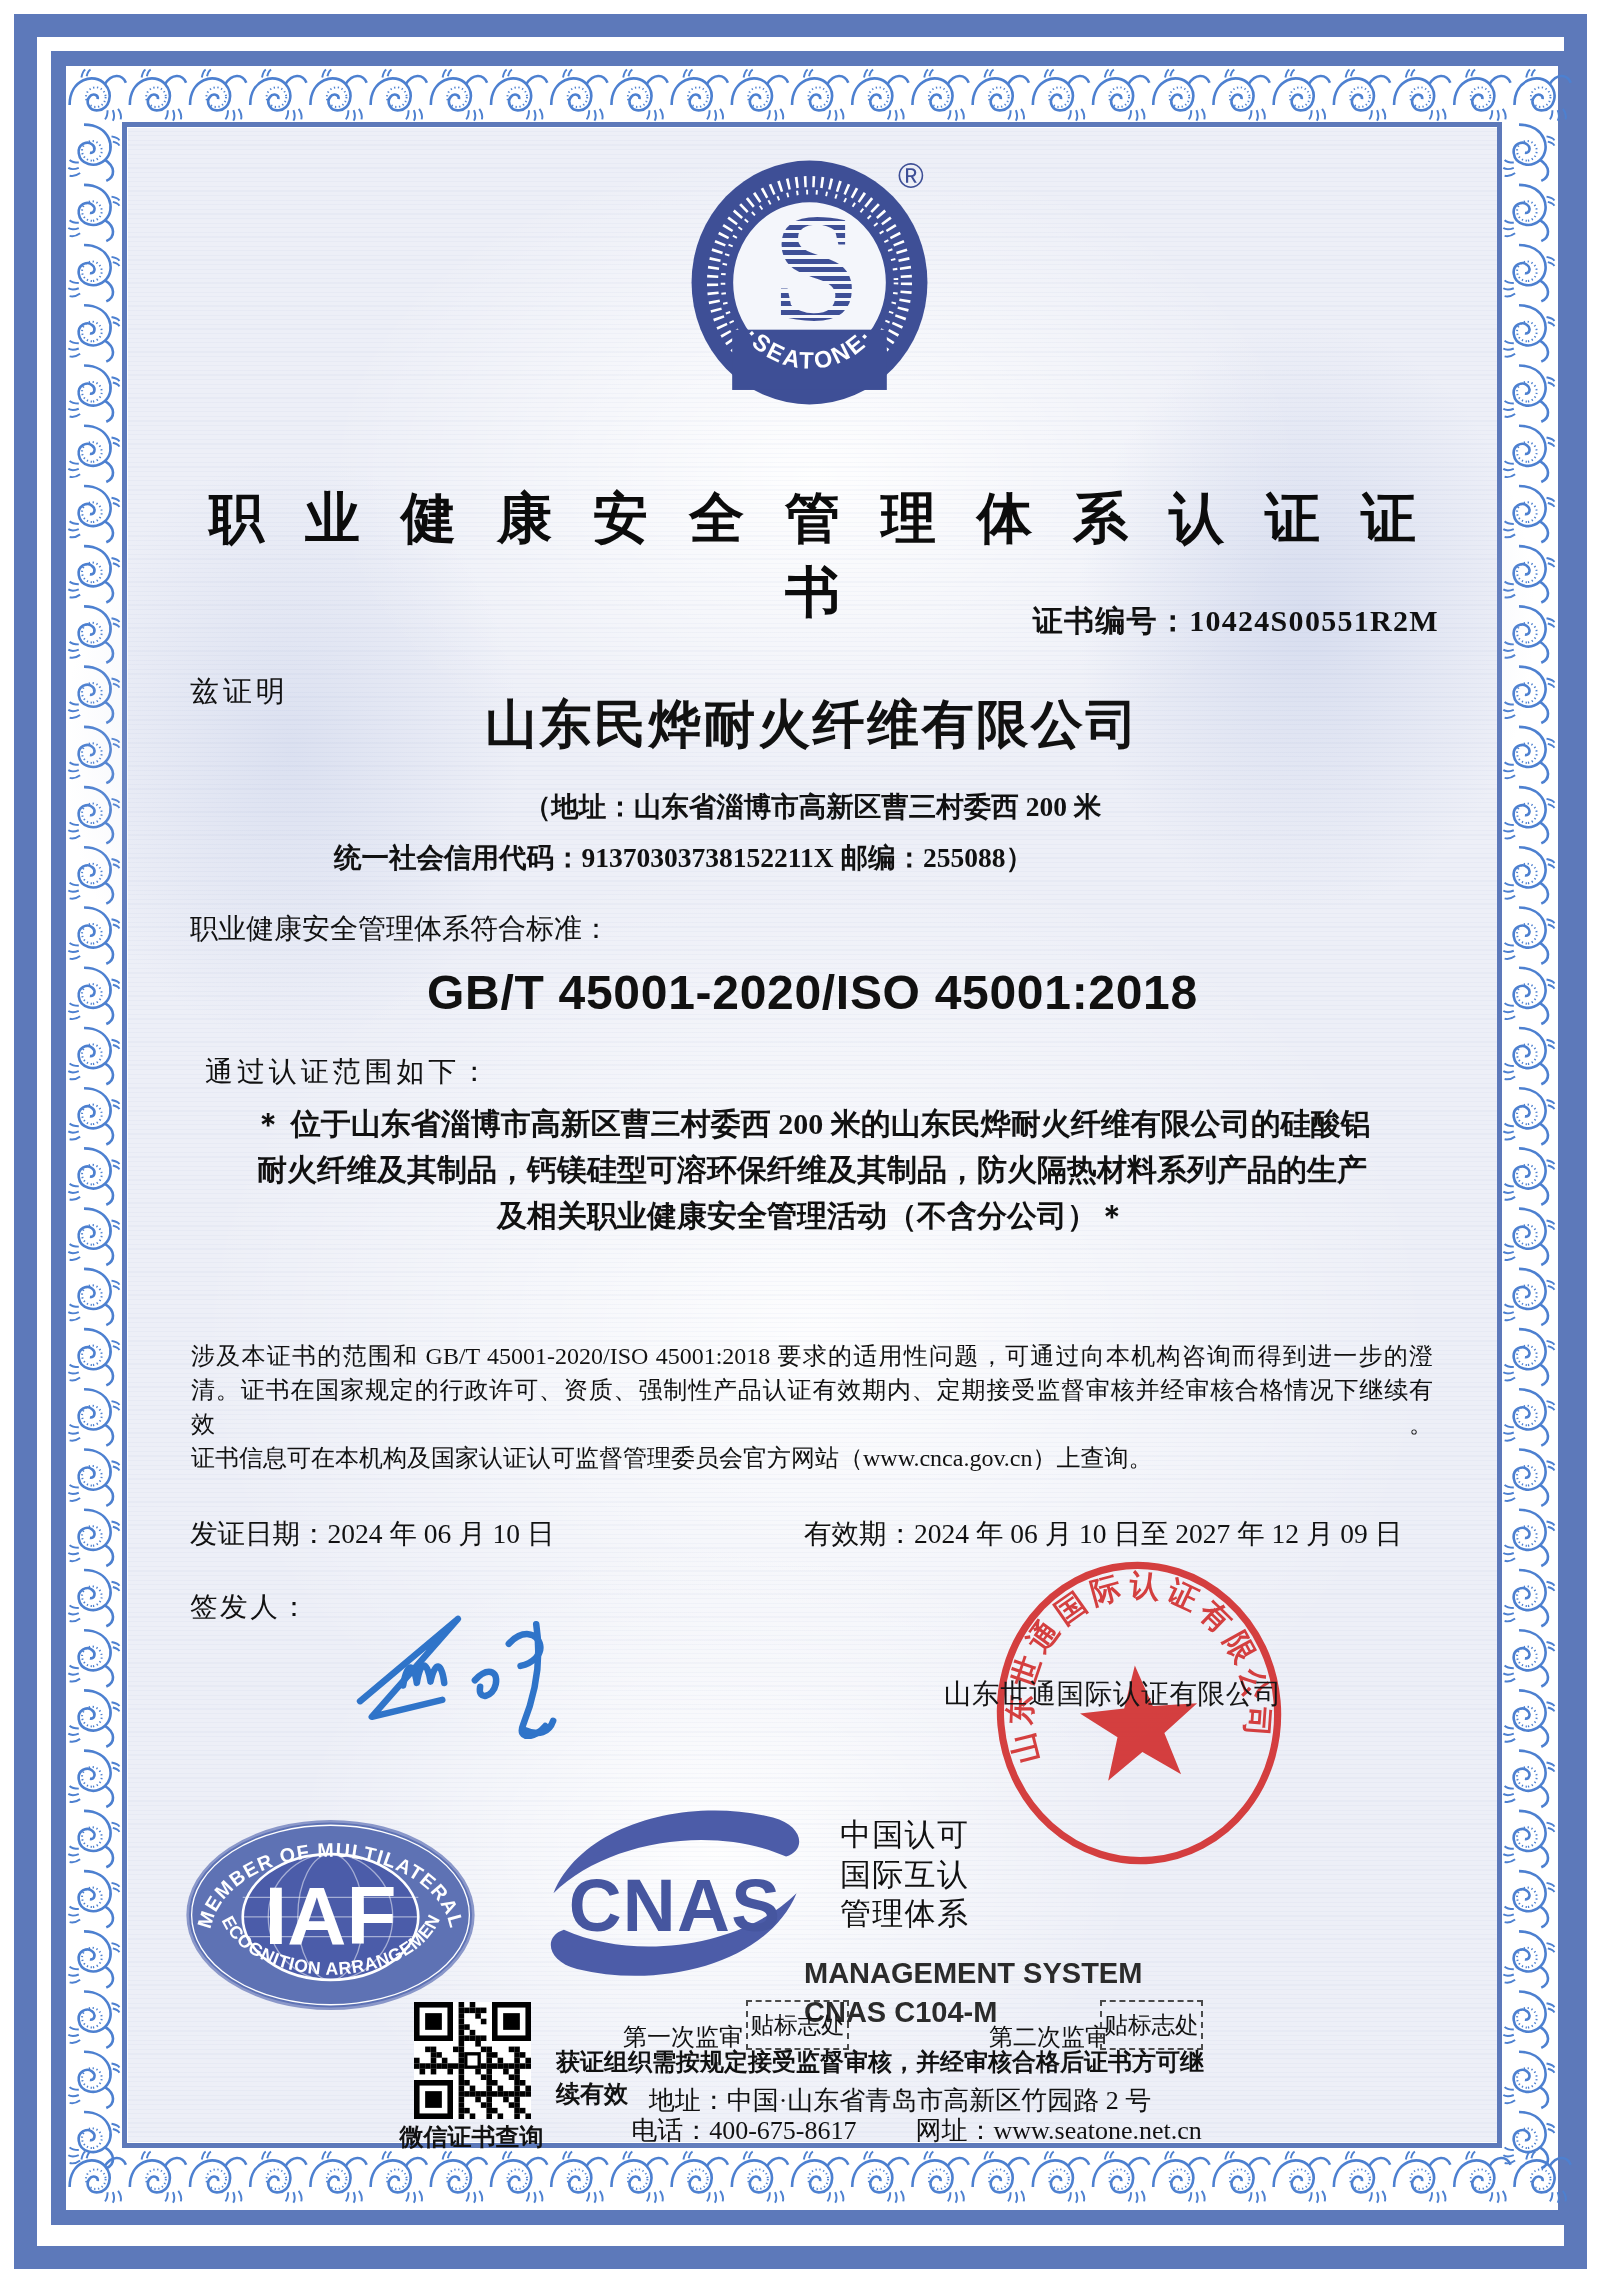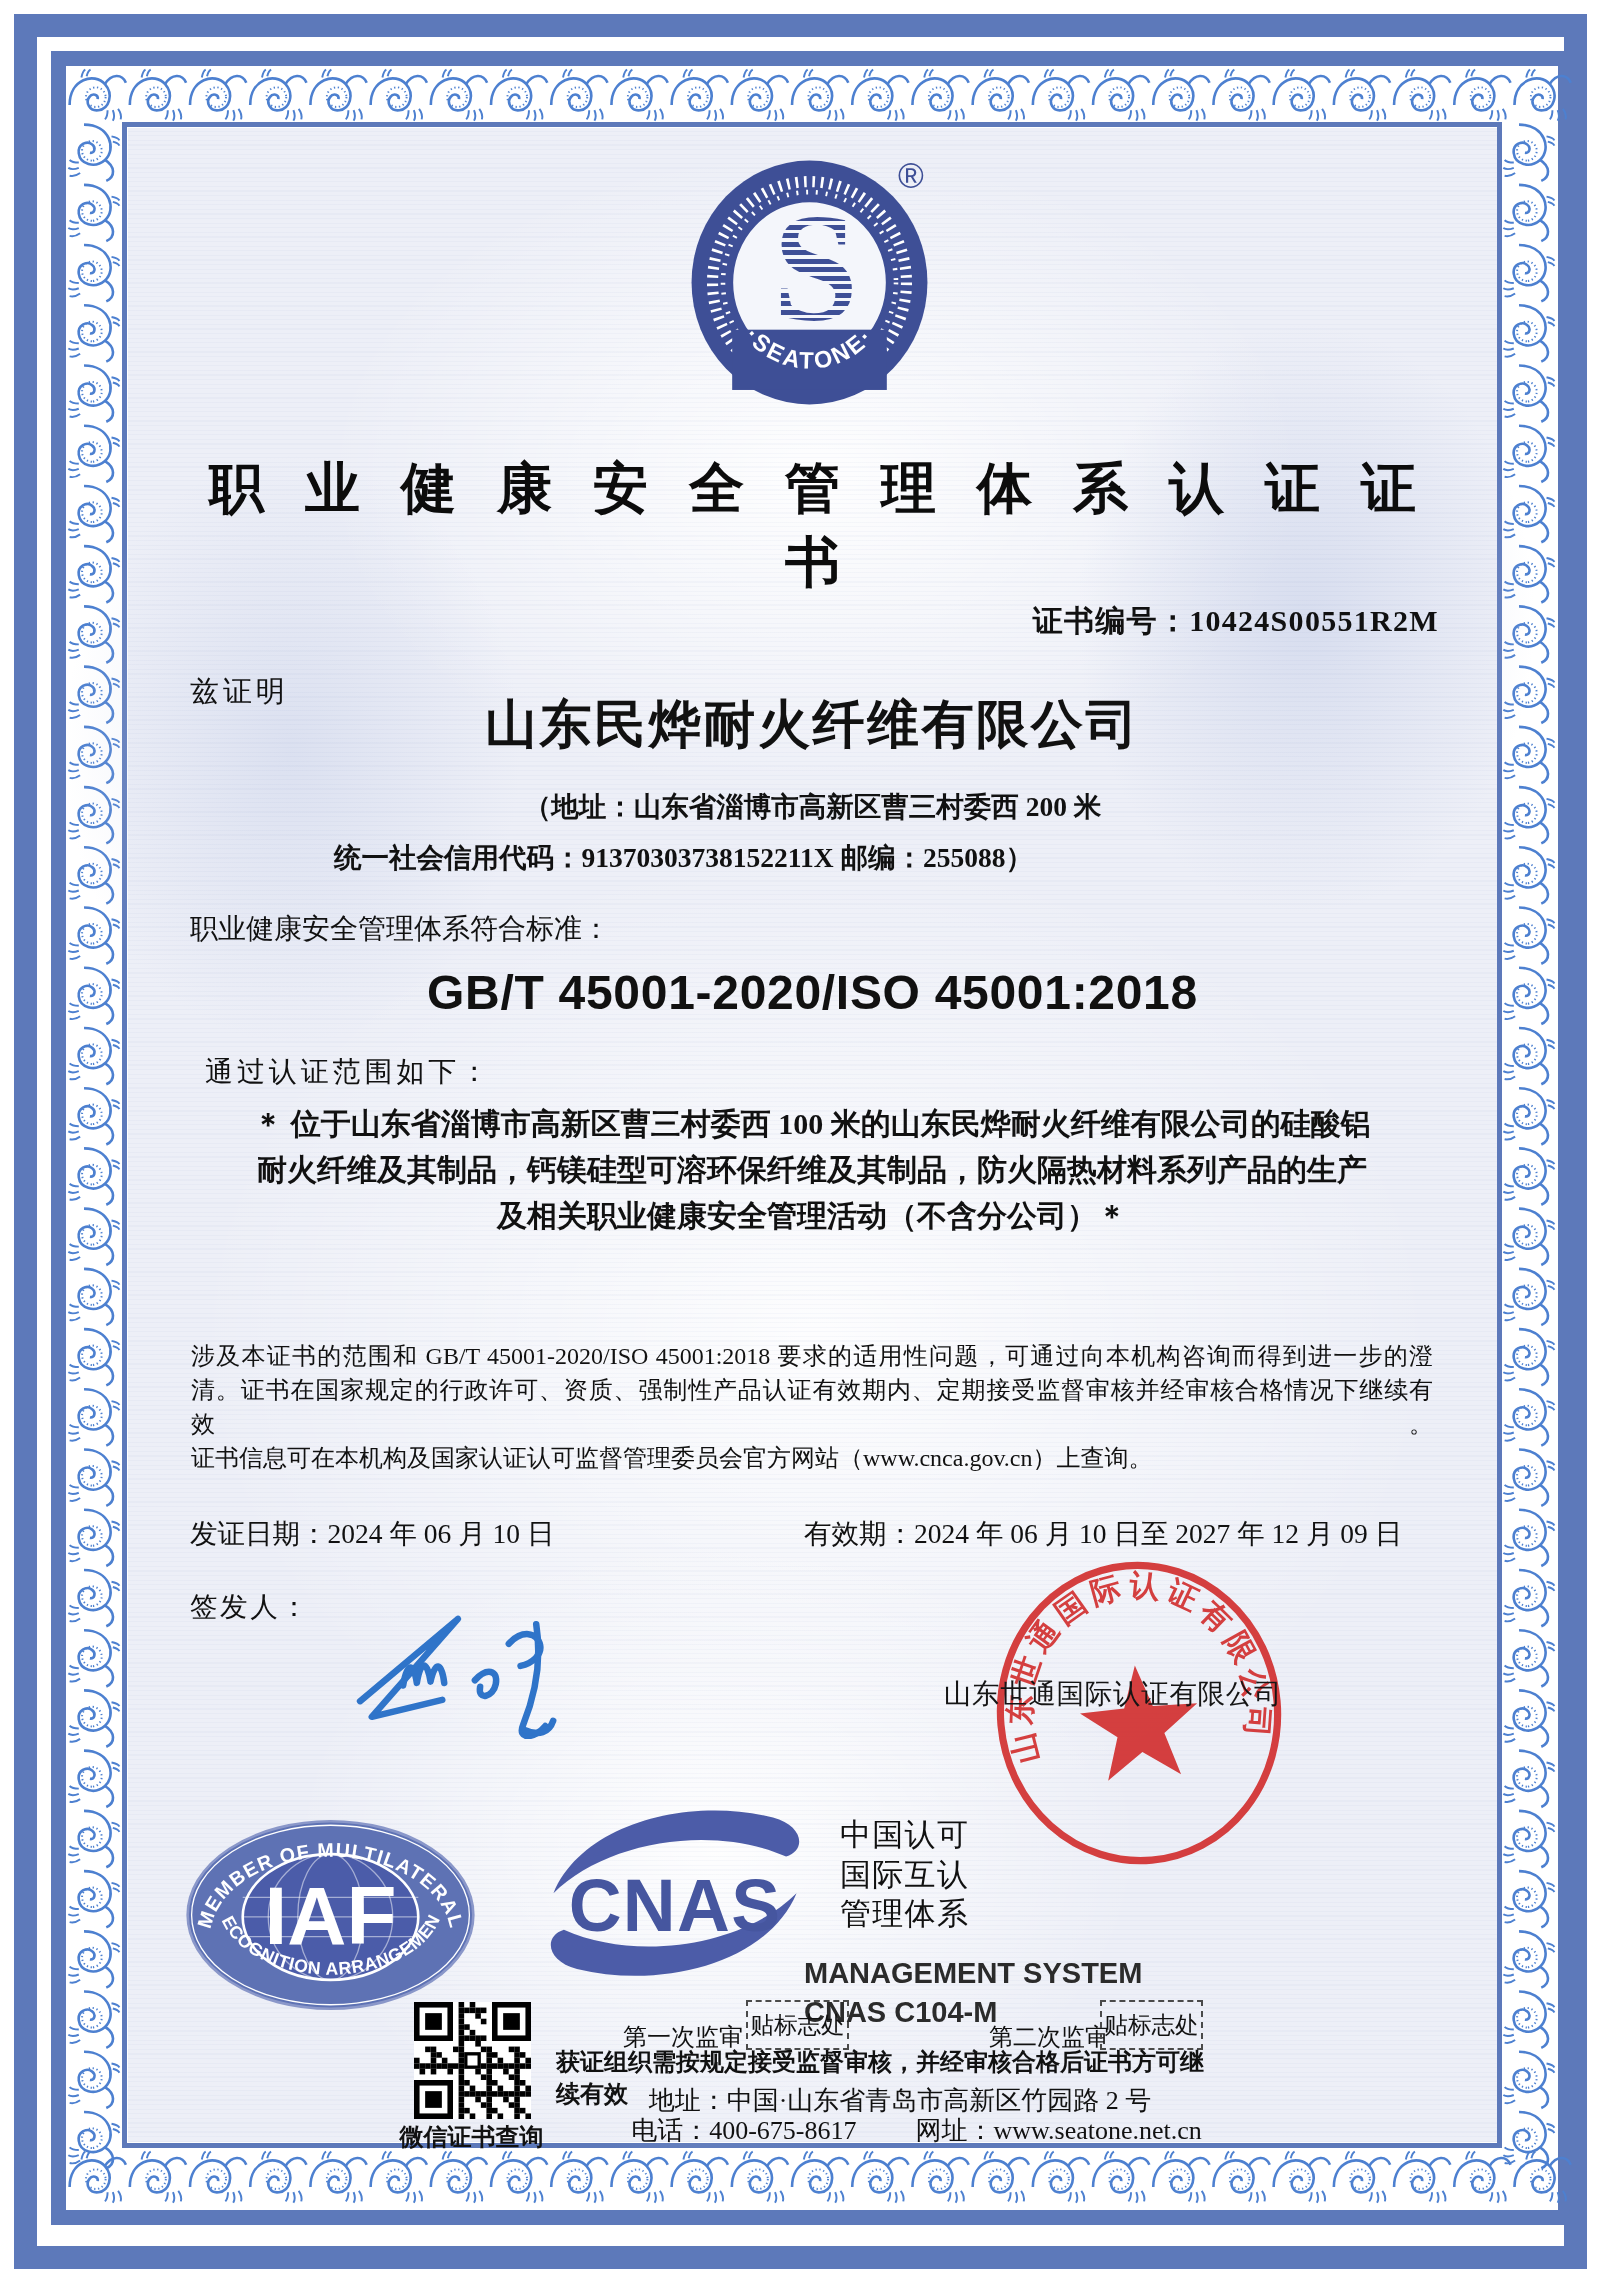--- a/index.html
+++ b/index.html
@@ -10,21 +10,21 @@
   .band-a{left:13.7px;top:13.7px;width:1573px;height:2255px;border:23.6px solid #5d79ba;box-sizing:border-box;}
   .band-b{left:51px;top:51px;width:1522px;height:2174px;border:15.7px solid #5d79ba;border-bottom-width:15.7px;box-sizing:border-box;}
   .thin-ring{left:122px;top:122px;width:1380px;height:2026px;border:5.9px solid #5d79ba;box-sizing:border-box;}
   .strip{overflow:visible;}
   
   #sheet{left:128px;top:128px;width:1369px;height:2014px;background:#edeff7;}
   .wm{position:absolute;border-radius:50%;pointer-events:none;}
   .tex{position:absolute;inset:0;background:repeating-linear-gradient(0deg,rgba(120,140,190,.05) 0 1.3px,transparent 1.3px 4.6px);pointer-events:none;}
   
   .serif{font-family:"Liberation Serif",serif;}
-  .title{left:128px;top:452px;width:1369px;text-align:center;font-size:55px;font-weight:bold;
+  .title{left:128px;top:482px;width:1369px;text-align:center;font-size:55px;font-weight:bold;
          letter-spacing:41px;padding-left:41px;box-sizing:border-box;color:#0c0c0c;}
   .certno{top:601px;right:185px;font-size:30px;font-weight:bold;letter-spacing:1.3px;}
   .certify{left:190px;top:672px;font-size:29px;letter-spacing:3.9px;}
   .company{left:128px;top:690px;width:1369px;text-align:center;font-size:52px;font-weight:bold;letter-spacing:2.6px;}
   .addr{left:128px;top:789px;width:1369px;text-align:center;font-size:27.5px;font-weight:bold;}
   .credit{left:128px;top:840px;width:1111px;text-align:center;font-size:27.5px;font-weight:bold;}
   .sec-label{left:190px;top:910px;font-size:28px;}
   .standard{left:128px;top:965px;width:1369px;text-align:center;font-size:48px;font-weight:bold;font-family:"Liberation Sans",sans-serif;letter-spacing:0.7px;}
   .scope-label{left:190px;top:1053px;font-size:28px;letter-spacing:3.9px;margin-left:15px;}
   .scope{left:190px;top:1101px;width:1244px;text-align:center;font-size:30px;font-weight:bold;line-height:46px;}
@@ -237,21 +237,21 @@
   <div class="abs certify serif">兹证明</div>
   <div class="abs company serif">山东民烨耐火纤维有限公司</div>
   <div class="abs addr serif">（地址：山东省淄博市高新区曹三村委西 200 米</div>
   <div class="abs credit serif">统一社会信用代码：91370303738152211X  邮编：255088）</div>
 
   <div class="abs sec-label serif">职业健康安全管理体系符合标准：</div>
   <div class="abs standard">GB/T 45001-2020/ISO 45001:2018</div>
   <div class="abs scope-label serif">通过认证范围如下：</div>
 
   <div class="abs scope serif">
-    <div>＊ 位于山东省淄博市高新区曹三村委西 100 米的山东民烨耐火纤维有限公司的硅酸铝</div>
+    <div>＊ 位于山东省淄博市高新区曹三村委西 200 米的山东民烨耐火纤维有限公司的硅酸铝</div>
     <div>耐火纤维及其制品，钙镁硅型可溶环保纤维及其制品，防火隔热材料系列产品的生产</div>
     <div>及相关职业健康安全管理活动（不含分公司）＊</div>
   </div>
 
   <div class="abs legal serif">
     <div class="just">涉及本证书的范围和 GB/T 45001-2020/ISO 45001:2018 要求的适用性问题，可通过向本机构咨询而得到进一步的澄</div>
     <div class="just">清。证书在国家规定的行政许可、资质、强制性产品认证有效期内、定期接受监督审核并经审核合格情况下继续有效。</div>
     <div>证书信息可在本机构及国家认证认可监督管理委员会官方网站（www.cnca.gov.cn）上查询。</div>
   </div>
 

